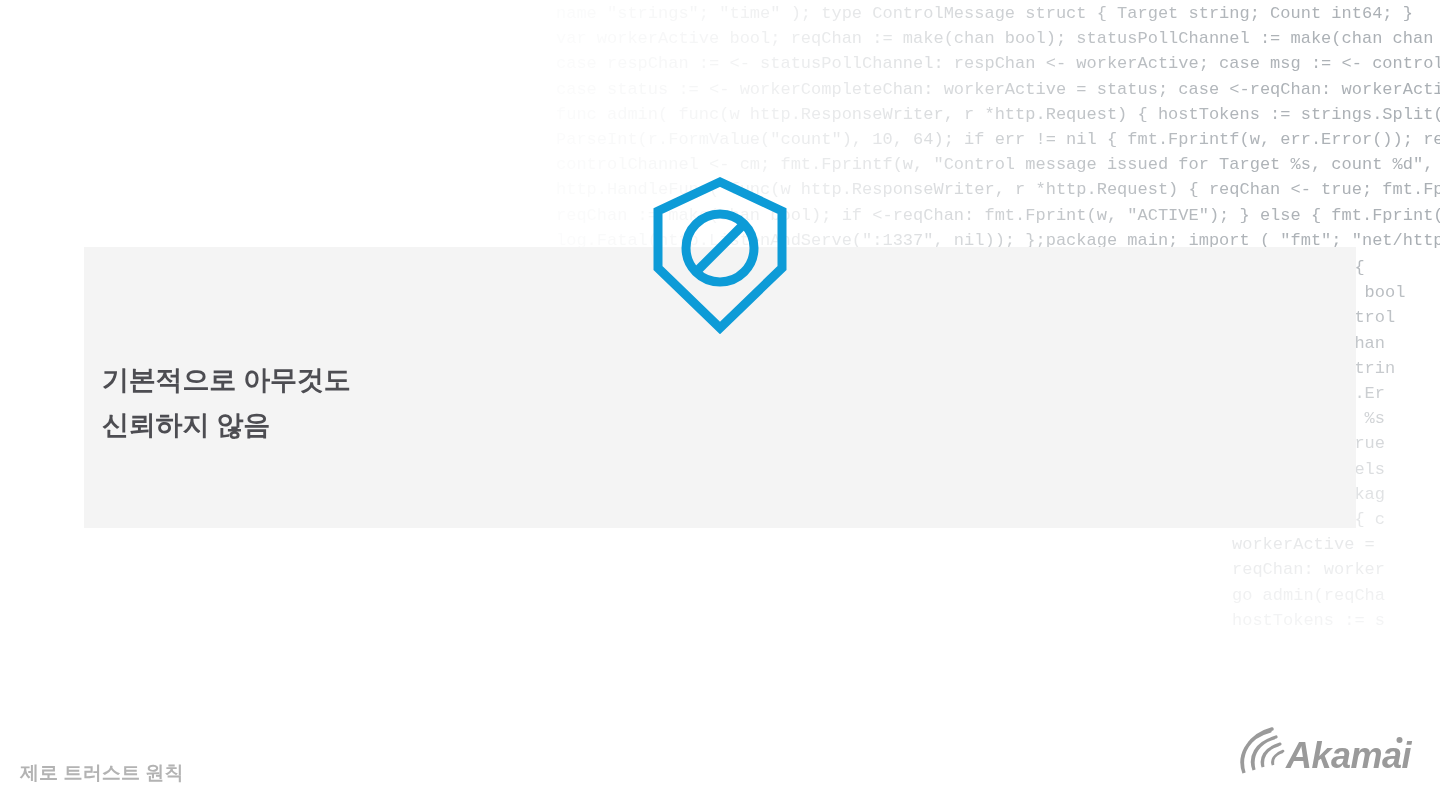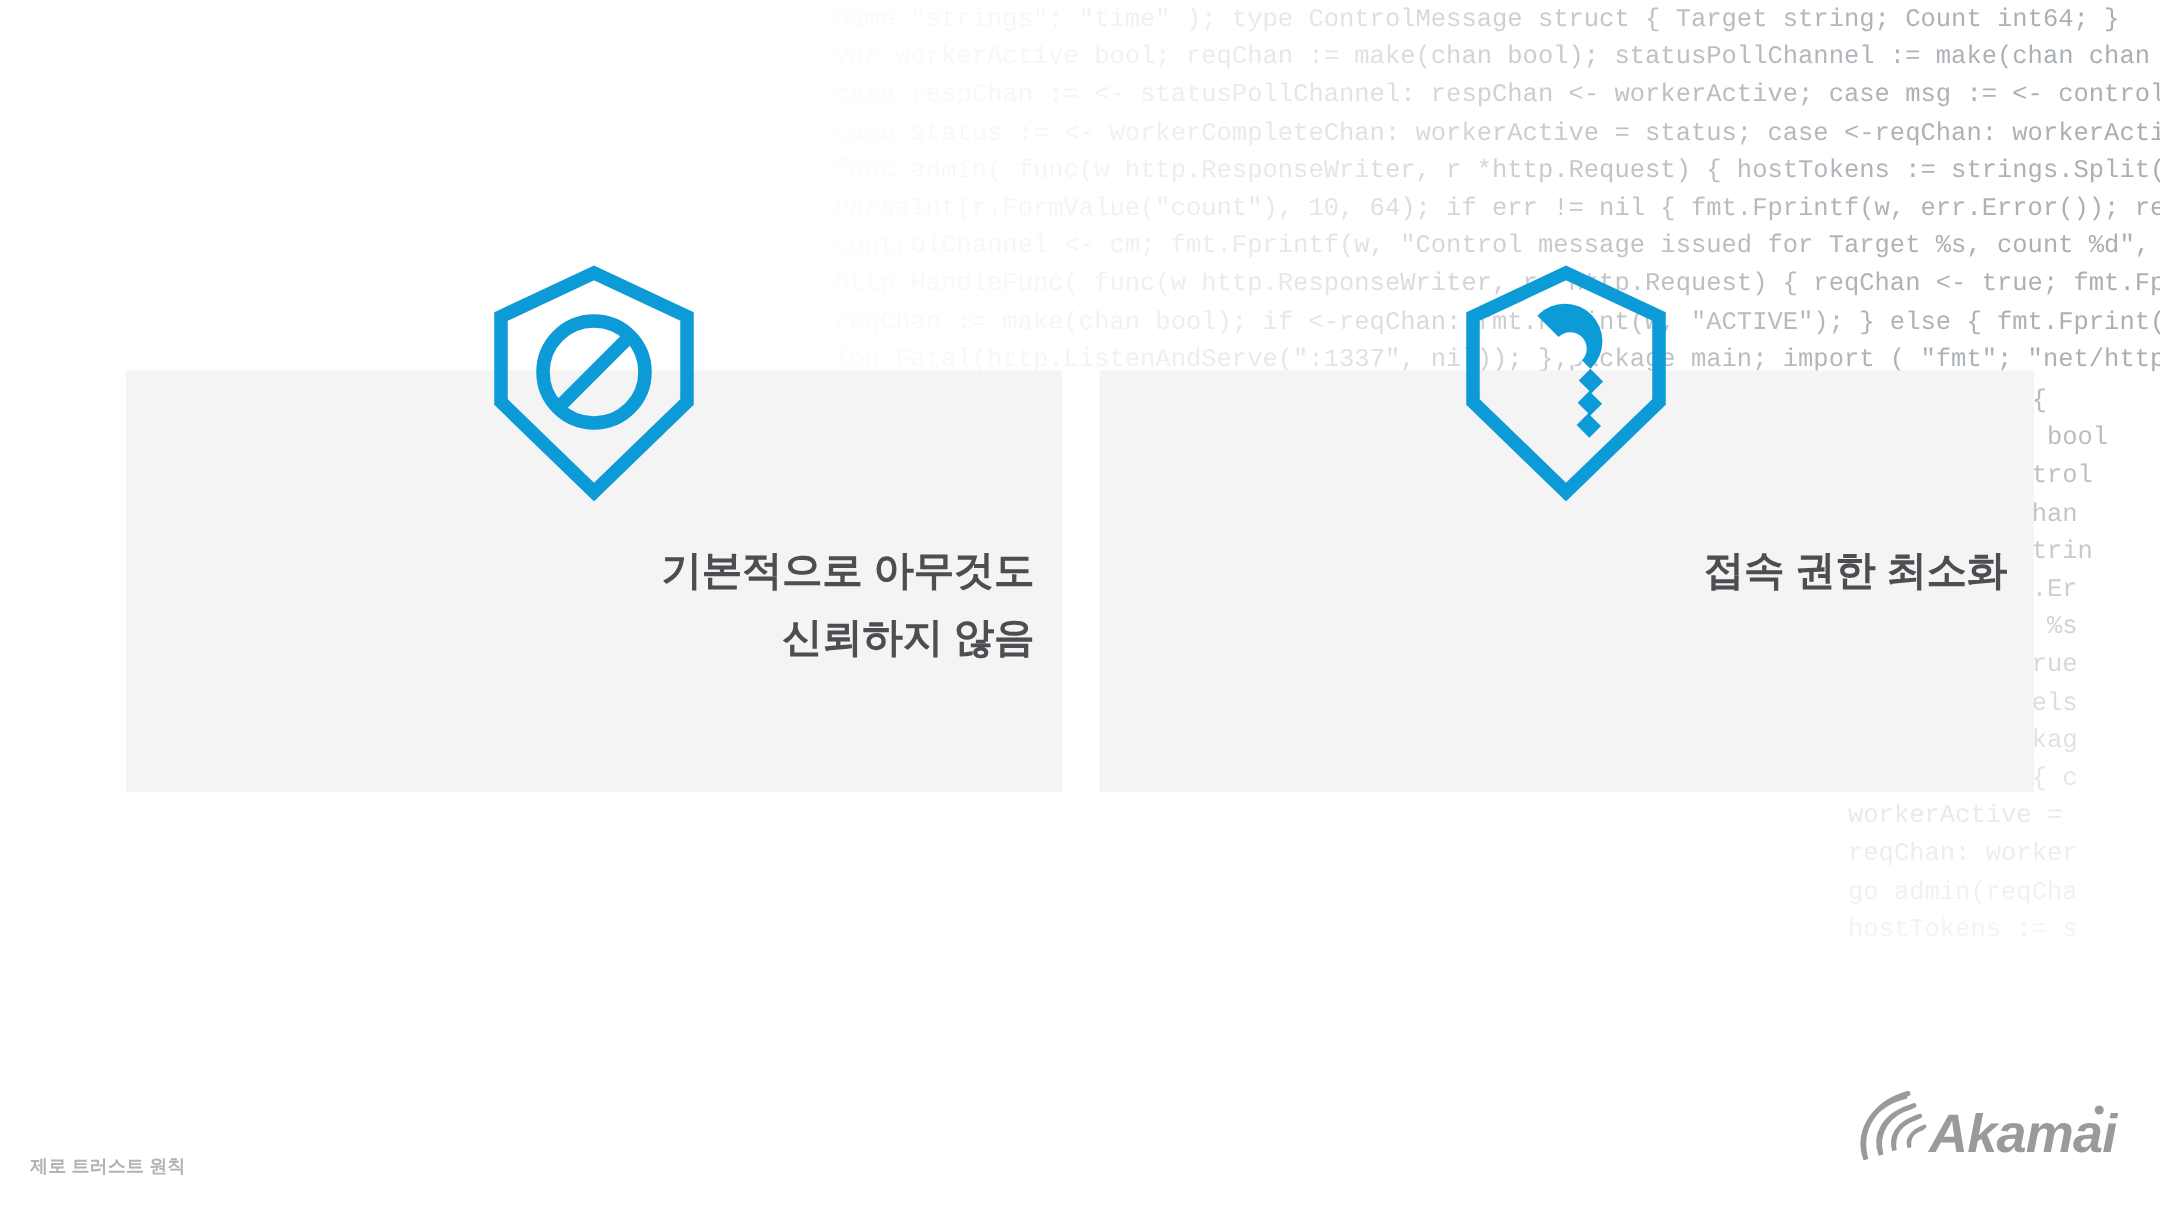--- a/index.html
+++ b/index.html
@@ -87,35 +87,35 @@
     height: 158px;
     z-index: 3;
   }
 
   .card-icon svg { display: block; width: 140px; height: 158px; }
 
   .card-title {
     margin-top: 111px;
     width: 100%;
     padding: 0 18px;
-    text-align: right;
+    text-align: left;
     font-size: 27px;
     font-weight: bold;
     line-height: 45px;
     color: #4d4d52;
     letter-spacing: -0.2px;
     white-space: pre-line;
   }
 
   
   .footer-label {
     position: absolute;
     left: 20px;
     bottom: 24px;
-    font-size: 12px;
+    font-size: 19px;
     font-weight: bold;
     color: #b3b3b3;
     letter-spacing: 0.1px;
     z-index: 2;
   }
 
   .logo {
     position: absolute;
     right: 24px;
     bottom: 25px;
@@ -165,32 +165,20 @@
         <svg viewBox="0 0 140 158" xmlns="http://www.w3.org/2000/svg">
           <path d="M8 35 L70 6 L132 35 L132 92 L70 152 L8 92 Z" fill="none" stroke="#0d9bd7" stroke-width="9" stroke-linejoin="miter"></path>
           <circle cx="70" cy="72" r="34" fill="none" stroke="#0d9bd7" stroke-width="9"></circle>
           <line x1="46" y1="96" x2="94" y2="48" stroke="#0d9bd7" stroke-width="9"></line>
         </svg>
       </div>
       <div class="card-title">기본적으로 아무것도
 신뢰하지 않음</div>
     </div>
 
-    <div class="card">
-      <div class="card-icon">
-        <svg viewBox="0 0 140 158" xmlns="http://www.w3.org/2000/svg">
-          <path d="M8 35 L70 6 L132 35 L132 92 L70 152 L8 92 Z" fill="none" stroke="#0d9bd7" stroke-width="9" stroke-linejoin="miter"></path>
-          <g transform="rotate(-45 70 72)">
-            <path d="M69 38 h1 a25 25 0 0 1 0 50 h-1 v12 h-11 v10 h-11 v10 h-11 v-12 h11 v-10 h11 v-10 h11 Z" fill="#0d9bd7" transform="translate(14,-6)"></path>
-            <circle cx="83" cy="63" r="11" fill="#ffffff"></circle>
-          </g>
-        </svg>
-      </div>
-      <div class="card-title">접속 권한 최소화</div>
-    </div>
 
 
   </div>
 
   <div class="footer-label">제로 트러스트 원칙</div>
 
   <div class="logo">
     <svg viewBox="0 0 180 62" xmlns="http://www.w3.org/2000/svg">
       <g fill="none" stroke="#9a9a9a" stroke-linecap="round">
         <path d="M34 8 C10 14 2 34 8 50 C2 30 14 12 36 6" stroke-width="3.4"></path>

